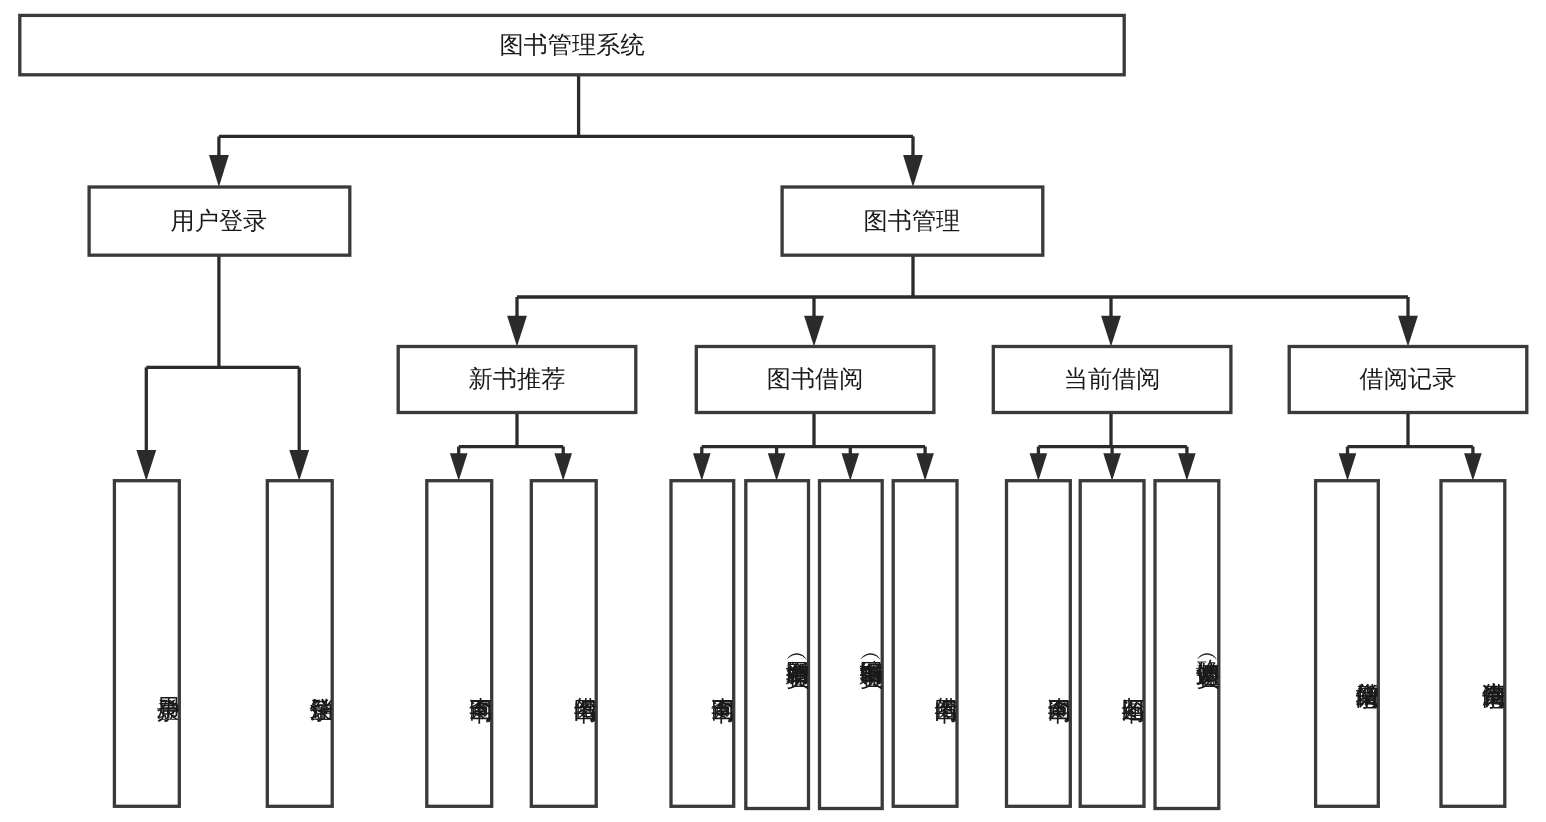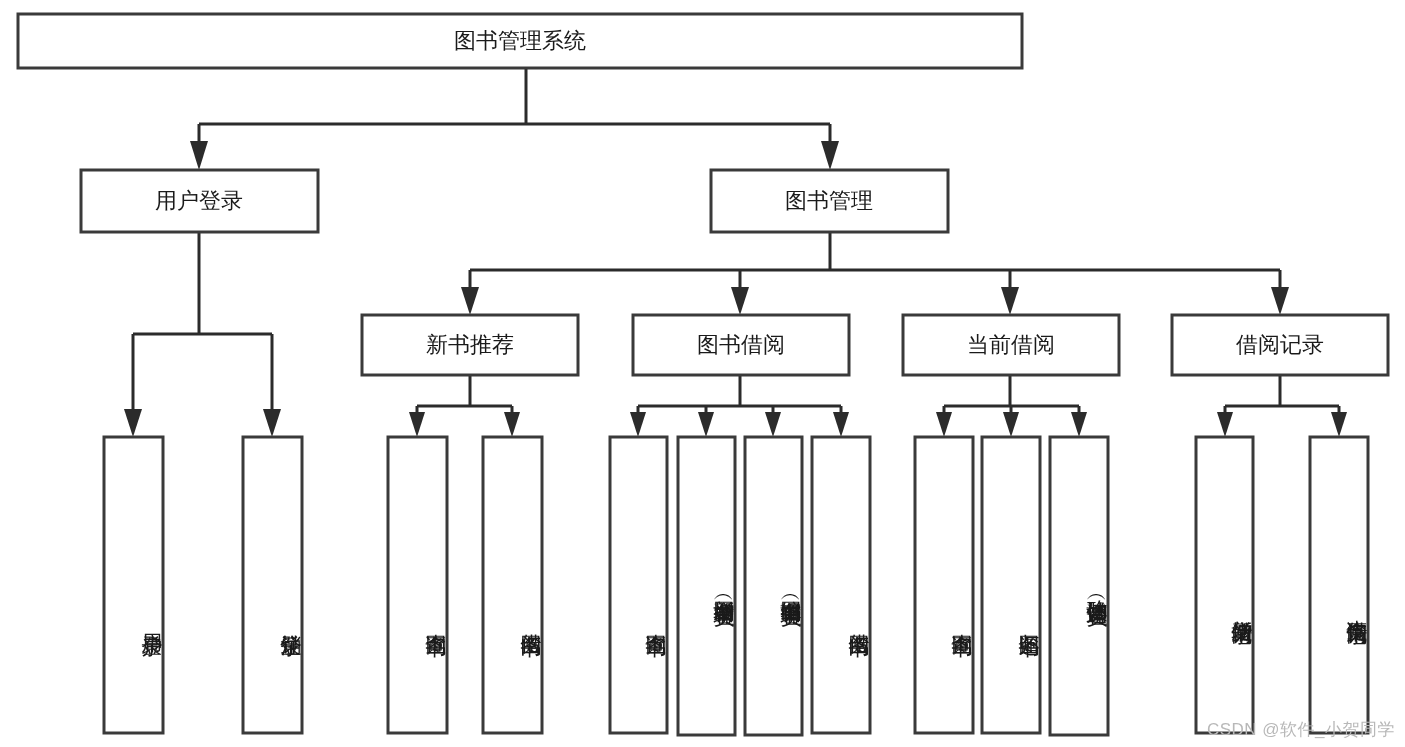--- a/index.html
+++ b/index.html
@@ -211,15 +211,14 @@
   <div class="node-label-v" style="left:610px; top:505px; width:57px; height:228px;">查询图书</div>
   <div class="node-label-v" style="left:678px; top:441px; width:57px; height:292px;">新增图书（管理员）</div>
   <div class="node-label-v" style="left:745px; top:441px; width:57px; height:292px;">编辑图书（管理员）</div>
   <div class="node-label-v" style="left:812px; top:505px; width:58px; height:228px;">借阅图书</div>
   <div class="node-label-v" style="left:915px; top:505px; width:58px; height:228px;">查询图书</div>
   <div class="node-label-v" style="left:982px; top:505px; width:58px; height:228px;">归还图书</div>
   <div class="node-label-v" style="left:1050px; top:441px; width:58px; height:292px;">确认归还（管理员）</div>
   <div class="node-label-v" style="left:1196px; top:478px; width:57px; height:255px;">新增借阅记录</div>
   <div class="node-label-v" style="left:1310px; top:478px; width:58px; height:255px;">查询借阅记录</div>
 
-  <div class="watermark">CSDN @软件_小贺同学</div>
 
 </div>
 
 </body></html>

